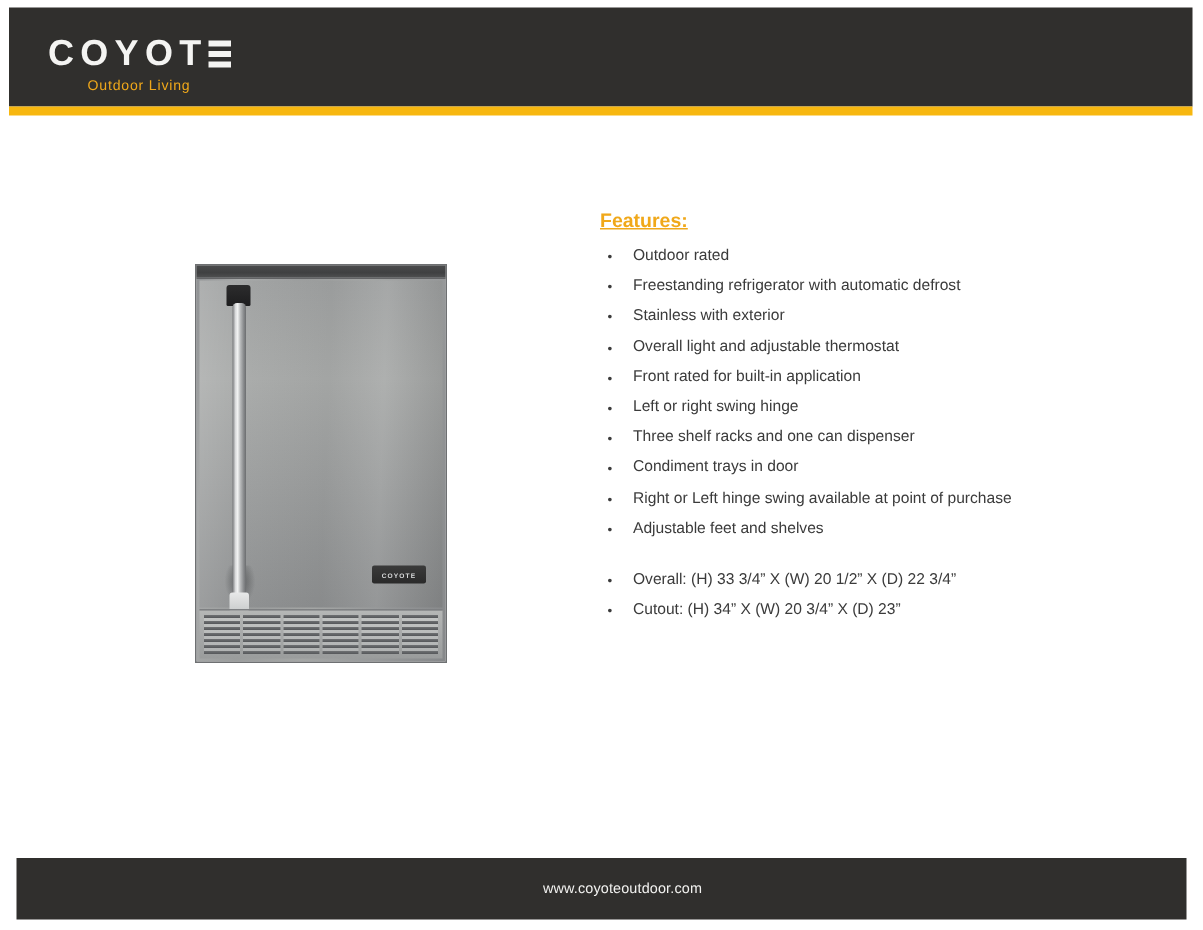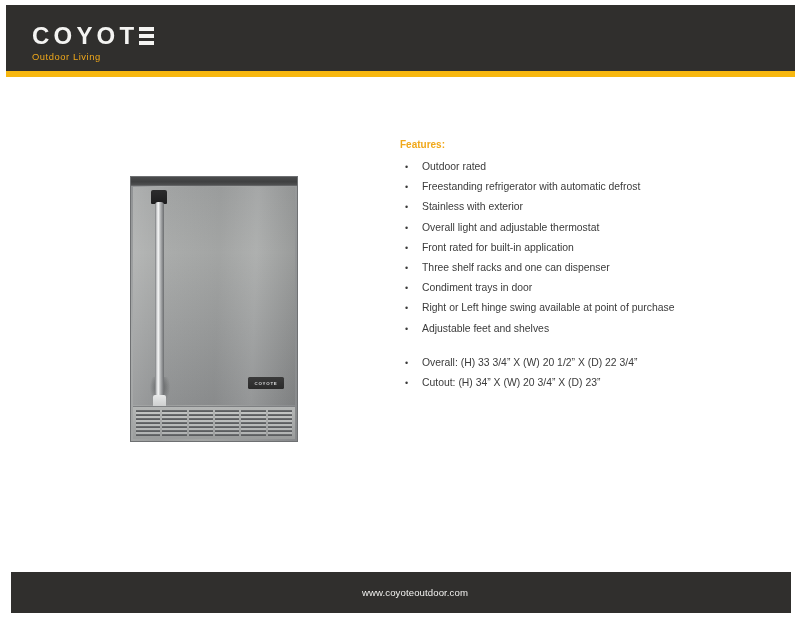--- a/index.html
+++ b/index.html
@@ -34,21 +34,21 @@
     display: inline-flex; flex-direction: column;
     justify-content: space-between;
     width: 15px; height: 18px;
     margin-left: 1px;
   }
   .logo-e i { display: block; height: 3.6px; background: #f4f4f2; width: 100%; }
   .logo-sub {
     color: #f0a81a;
     font-size: 9.4px;
     letter-spacing: 0.55px;
-    text-align: left;
+    text-align: center;
     margin-top: 3px;
     padding-right: 1px;
   }
 
   
   .product { position: absolute; left: 130px; top: 176px; width: 168px; height: 266px; }
   .fridge {
     position: absolute; inset: 0;
     background: linear-gradient(100deg,#8e9092 0%,#a9abab 14%,#9b9d9d 34%,#a4a6a5 55%,#97999a 78%,#86888a 100%);
     border: 1px solid #6e7072;
@@ -111,23 +111,24 @@
   }
   .vent-col i {
     display: block; height: 1.6px;
     background: linear-gradient(180deg,#6f7173 0%,#55575a 100%);
   }
 
   
   .specs { position: absolute; left: 400px; top: 139px; width: 360px; }
   .section-title {
     color: #f0a81a;
-    font-size: 10px;
+    font-size: 13px;
     font-weight: bold;
     margin-bottom: 7px;
+    text-decoration: underline;
   }
   ul.bullets { list-style: none; }
   ul.bullets li {
     position: relative;
     color: #3b3b3b;
     font-size: 10.4px;
     line-height: 20.2px;
     padding-left: 22px;
   }
   ul.bullets li::before {
@@ -240,20 +241,21 @@
   <div class="specs">
 
     <div class="features-block">
       <div class="section-title">Features:</div>
       <ul class="bullets">
         <li>Outdoor rated</li>
         <li>Freestanding refrigerator with automatic defrost</li>
         <li>Stainless with exterior</li>
         <li>Overall light and adjustable thermostat</li>
         <li>Front rated for built-in application</li>
+        <li>Left or right swing hinge</li>
         <li>Three shelf racks and one can dispenser</li>
         <li>Condiment trays in door</li>
         <li>Right or Left hinge swing available at point of purchase</li>
         <li>Adjustable feet and shelves</li>
       </ul>
     </div>
 
     <div class="dimensions-block">
       <ul class="bullets">
         <li>Overall: (H) 33 3/4” X  (W) 20 1/2” X  (D) 22 3/4”</li>

